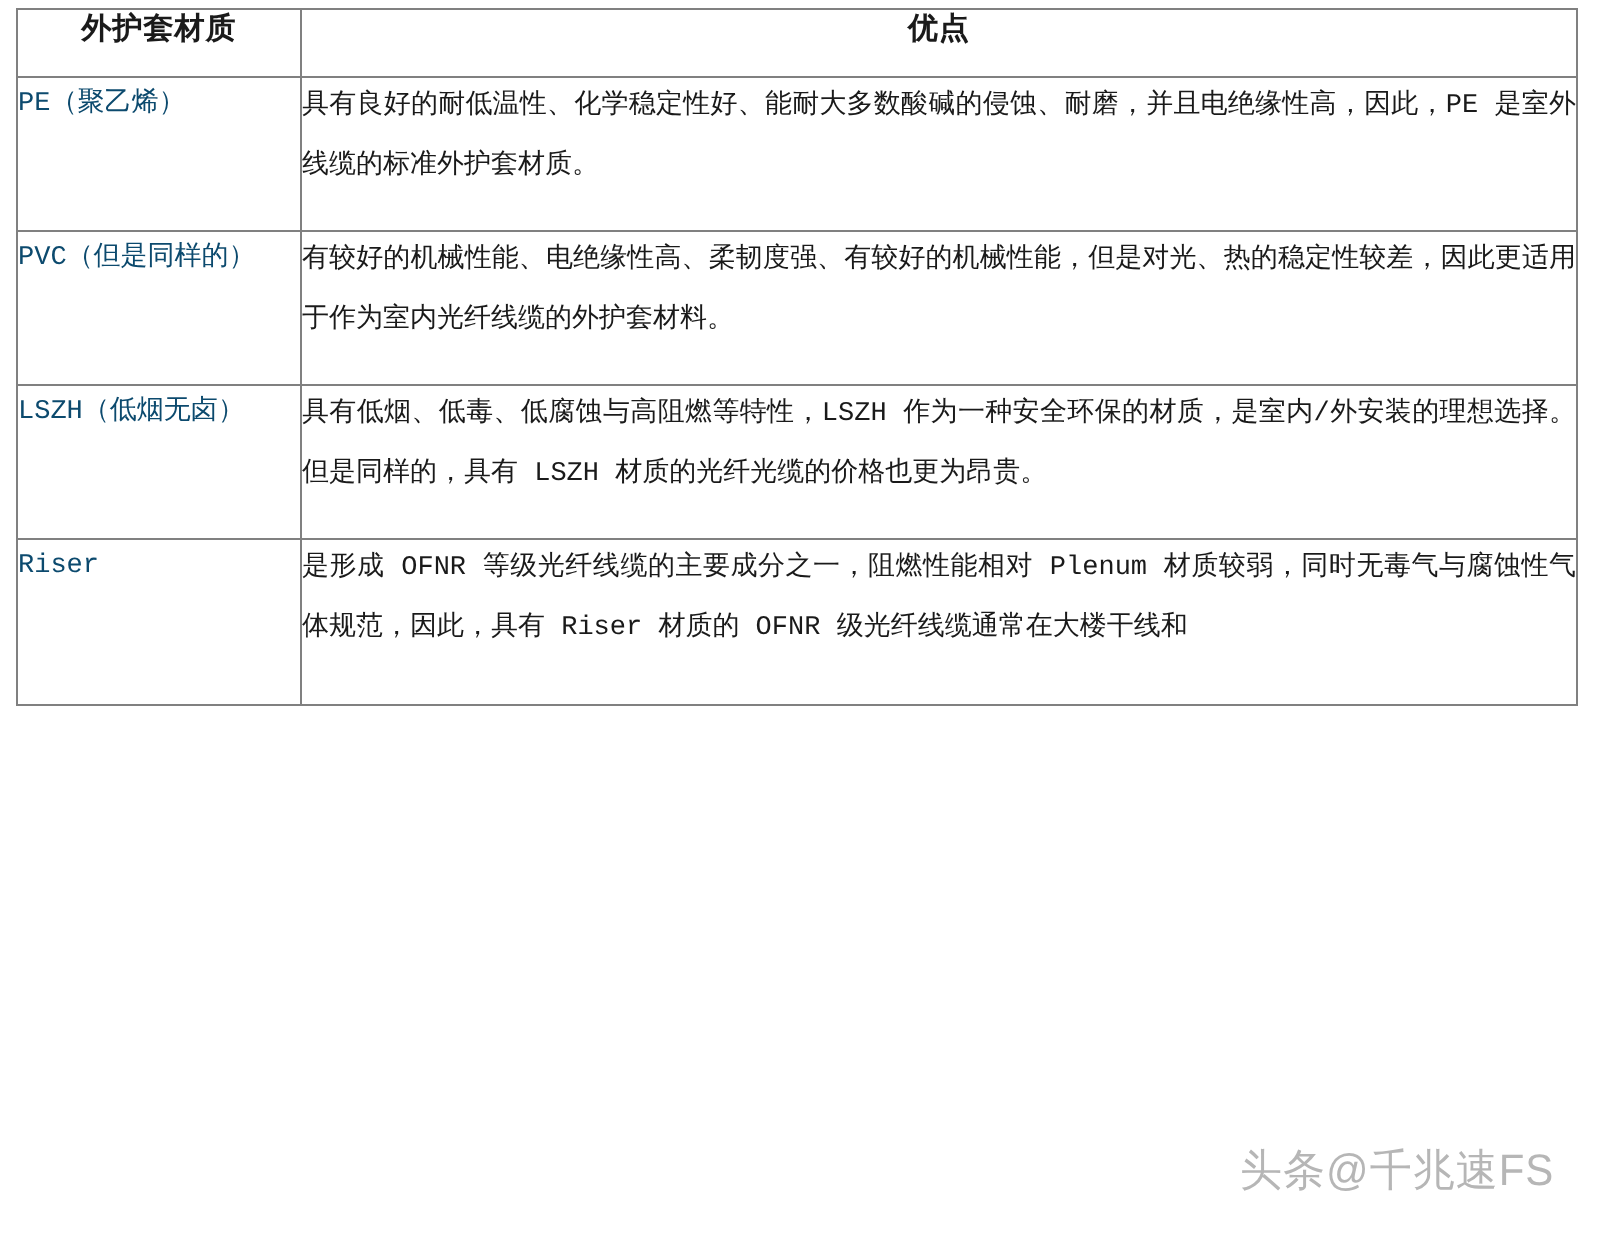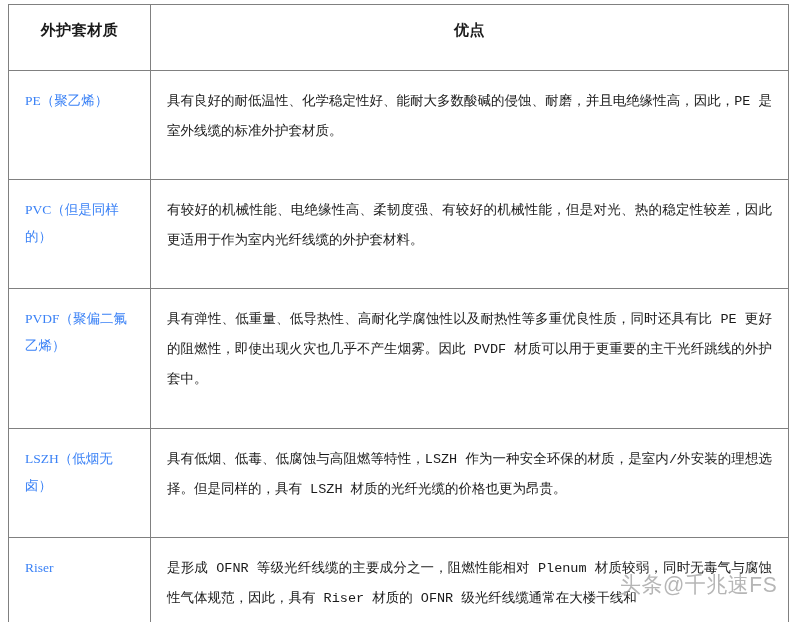--- a/index.html
+++ b/index.html
@@ -31,42 +31,42 @@
   }
 
   table.spec-table col.col-material { width: 142px; }
   table.spec-table col.col-advantage { width: 638px; }
 
   table.spec-table th,
   table.spec-table td {
     border: 1px solid #808080;
     vertical-align: top;
     background: #ffffff;
-    padding: 16px;
+    padding: 0;
   }
 
   
   .hdr-cell {
     height: 33px;
     text-align: center;
     vertical-align: middle;
     font-weight: bold;
     font-size: 15px;
     color: #1a1a1a;
     letter-spacing: 0.5px;
   }
 
   
   .mat-cell {
     padding: 9px 0 0 8px;
     font-size: 13.5px;
-    color: #3b82f6;
+    color: #0c4a6e;
     line-height: 27px;
     white-space: pre-line;
-    font-family: Liberation Serif, serif;
+    font-family: Liberation Mono, monospace;
   }
 
   
   .adv-cell {
     padding: 9px 10px 9px 13px;
     font-size: 13.5px;
     color: #1a1a1a;
     line-height: 30px;
     text-align: justify;
     text-justify: inter-ideograph;
@@ -114,24 +114,20 @@
     </thead>
     <tbody>
       <tr class="row-pe">
         <td class="mat-cell">PE（聚乙烯）</td>
         <td class="adv-cell">具有良好的耐低温性、化学稳定性好、能耐大多数酸碱的侵蚀、耐磨，并且电绝缘性高，因此，PE 是室外线缆的标准外护套材质。</td>
       </tr>
       <tr class="row-pvc">
         <td class="mat-cell">PVC（但是同样的）</td>
         <td class="adv-cell">有较好的机械性能、电绝缘性高、柔韧度强、有较好的机械性能，但是对光、热的稳定性较差，因此更适用于作为室内光纤线缆的外护套材料。</td>
       </tr>
-      <tr class="row-pvdf">
-        <td class="mat-cell">PVDF（聚偏二氟乙烯）</td>
-        <td class="adv-cell">具有弹性、低重量、低导热性、高耐化学腐蚀性以及耐热性等多重优良性质，同时还具有比 PE 更好的阻燃性，即使出现火灾也几乎不产生烟雾。因此 PVDF 材质可以用于更重要的主干光纤跳线的外护套中。</td>
-      </tr>
       <tr class="row-lszh">
         <td class="mat-cell">LSZH（低烟无卤）</td>
         <td class="adv-cell">具有低烟、低毒、低腐蚀与高阻燃等特性，LSZH 作为一种安全环保的材质，是室内/外安装的理想选择。但是同样的，具有 LSZH 材质的光纤光缆的价格也更为昂贵。</td>
       </tr>
       <tr class="row-riser">
         <td class="mat-cell">Riser</td>
         <td class="adv-cell">是形成 OFNR 等级光纤线缆的主要成分之一，阻燃性能相对 Plenum 材质较弱，同时无毒气与腐蚀性气体规范，因此，具有 Riser 材质的 OFNR 级光纤线缆通常在大楼干线和</td>
       </tr>
     </tbody>
   </table>

